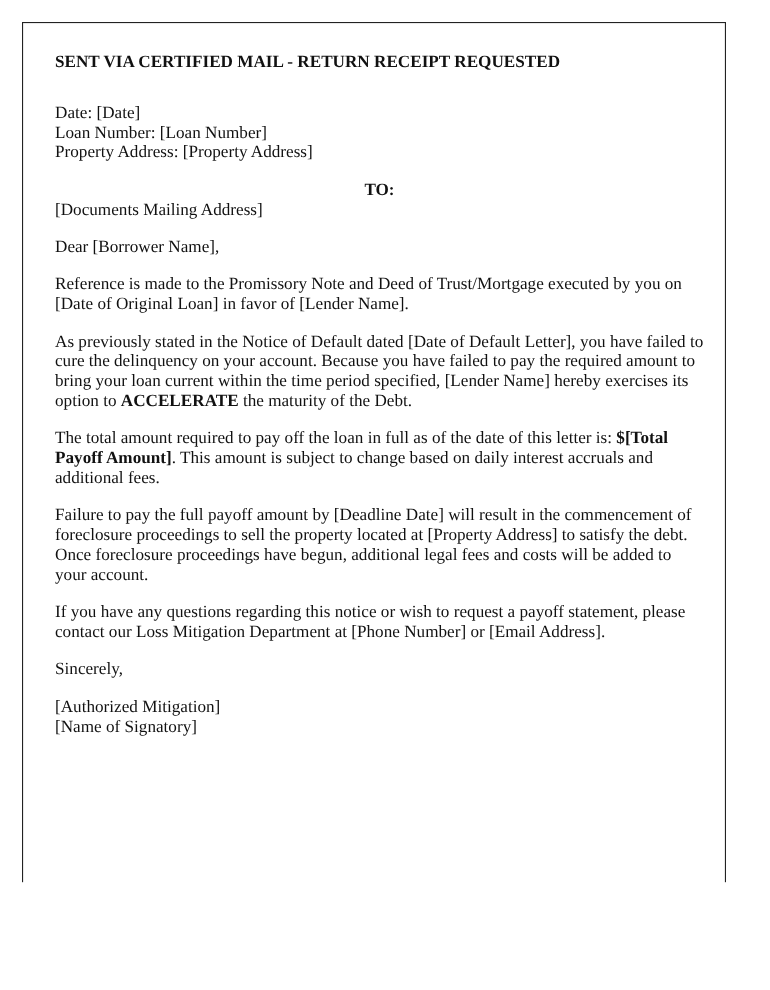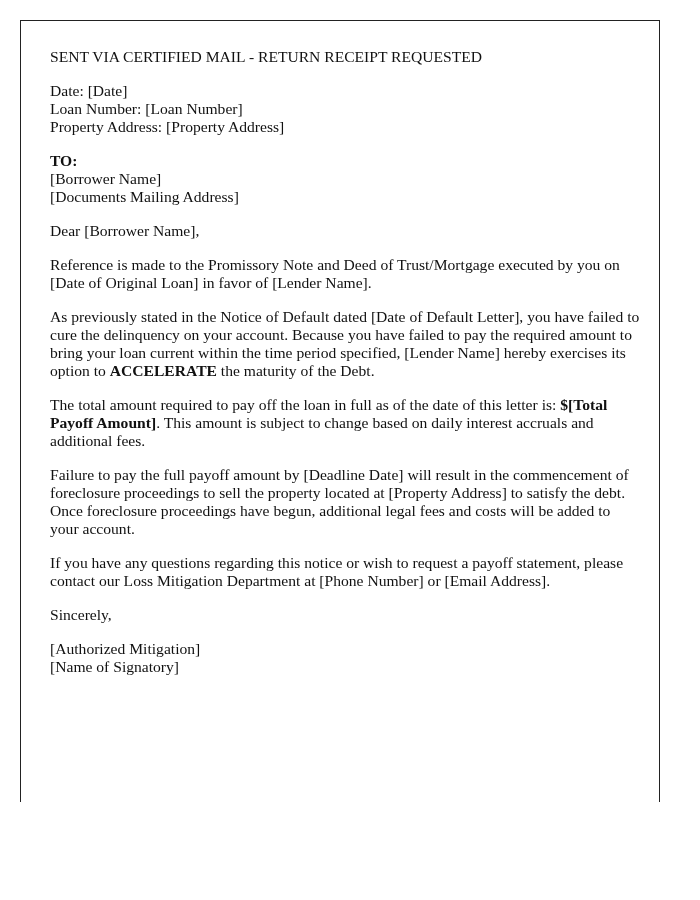--- a/index.html
+++ b/index.html
@@ -34,44 +34,43 @@
     width: 590px;
     font-size: 15.6px;
     line-height: 18px;
   }
   .letter p {
     margin: 0 0 16px 0;
   }
   .letter .line {
     display: block;
   }
-  .b { font-weight: bold; }
+  .b { font-weight: bold; text-align: center; }
   .header-line {
-    font-weight: normal;
-    margin-bottom: 16px;
+    font-weight: bold;
+    margin-bottom: 28px;
     display: block;
   }
 </style>
 </head>
 <body>
 
 <div class="page-frame">
   <div class="letter">
 
     <span class="header-line">SENT VIA CERTIFIED MAIL - RETURN RECEIPT REQUESTED</span>
 
     <p>
       <span class="line">Date: [Date]</span>
       <span class="line">Loan Number: [Loan Number]</span>
       <span class="line">Property Address: [Property Address]</span>
     </p>
 
     <p>
       <span class="line b">TO:</span>
-      <span class="line">[Borrower Name]</span>
       <span class="line">[Documents Mailing Address]</span>
     </p>
 
 
     <p>Dear [Borrower Name],</p>
 
     <p>Reference is made to the Promissory Note and Deed of Trust/Mortgage executed by you on [Date of Original Loan] in favor of [Lender Name].</p>
 
     <p><span>As previously stated in the Notice of Default dated [Date of Default Letter], you have failed to cure the delinquency on your account. Because you have failed to pay the required amount to bring your loan current within the time period specified, [Lender Name] hereby exercises its option to </span><span class="b">ACCELERATE</span><span> the maturity of the Debt.</span></p>
 

